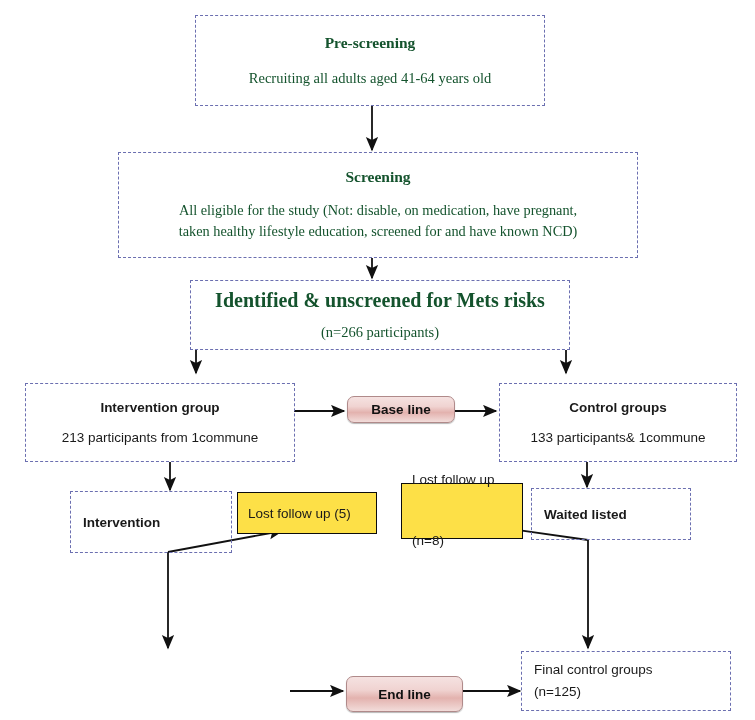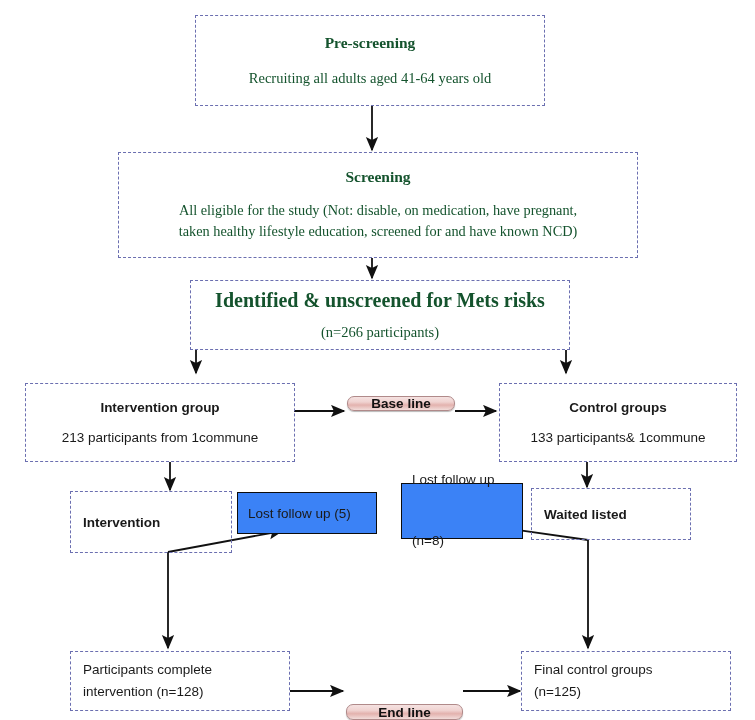--- a/index.html
+++ b/index.html
@@ -9,21 +9,21 @@
     -webkit-font-smoothing:antialiased;
   }
   #canvas{position:absolute;left:0;top:0;width:755px;height:720px;}
 
   .node{position:absolute;box-sizing:border-box;display:flex;flex-direction:column;
         align-items:center;justify-content:center;background:transparent;z-index:3;}
 
   
   .dashed{border:1.6px dashed #6b6fb0;}
   
-  .solid{border:1.6px solid #0c0c0c;background:#3b82f6;gap:40px;}
+  .solid{border:1.6px solid #0c0c0c;background:#fde047;gap:40px;}
 
   .serif{font-family:"Liberation Serif", serif;color:#14532d;}
   .sans{font-family:"Liberation Sans", sans-serif;color:#1a1a1a;}
 
   .ttl{font-weight:bold;}
 
   .center{text-align:center;}
   .left{align-items:flex-start;text-align:left;}
 
   
@@ -95,21 +95,21 @@
   <div class="node dashed serif center" style="left:190px;top:280px;width:380px;height:70px;">
     <div class="ttl" style="font-size:20px;margin-bottom:12px;">Identified &amp; unscreened for Mets risks</div>
     <div style="font-size:14.5px;">(n=266 participants)</div>
   </div>
 
   <div class="node dashed sans center" style="left:25px;top:383px;width:270px;height:79px;">
     <div class="ttl" style="font-size:13.5px;margin-bottom:15px;">Intervention group</div>
     <div style="font-size:13.5px;">213 participants from 1commune</div>
   </div>
 
-  <div class="pill" style="left:347px;top:396px;width:108px;height:15px;font-size:13.5px;">
+  <div class="pill" style="left:347px;top:396px;width:108px;height:27px;font-size:13.5px;">
     <span>Base line</span>
   </div>
 
   <div class="node dashed sans center" style="left:499px;top:383px;width:238px;height:79px;">
     <div class="ttl" style="font-size:13.5px;margin-bottom:15px;">Control groups</div>
     <div style="font-size:13.5px;">133 participants&amp; 1commune</div>
   </div>
 
   <div class="node dashed sans left" style="left:70px;top:491px;width:162px;height:62px;justify-content:center;padding-left:12px;">
     <div class="ttl" style="font-size:13.5px;">Intervention</div>
@@ -121,26 +121,22 @@
 
   <div class="node solid sans left" style="left:401px;top:483px;width:122px;height:56px;justify-content:center;padding-left:10px;">
     <div style="font-size:13.5px;line-height:1.55;">Lost follow up</div>
     <div style="font-size:13.5px;line-height:1.55;">(n=8)</div>
   </div>
 
   <div class="node dashed sans left" style="left:531px;top:488px;width:160px;height:52px;justify-content:center;padding-left:12px;">
     <div class="ttl" style="font-size:13.5px;">Waited listed</div>
   </div>
 
-  <div class="node dashed sans left" style="left:70px;top:651px;width:220px;height:60px;justify-content:center;padding-left:12px;">
-    <div style="font-size:13.5px;line-height:1.6;">Participants complete</div>
-    <div style="font-size:13.5px;line-height:1.6;">intervention (n=128)</div>
-  </div>
 
-  <div class="pill" style="left:346px;top:704px;width:117px;height:16px;font-size:13.5px;">
+  <div class="pill" style="left:346px;top:676px;width:117px;height:36px;font-size:13.5px;">
     <span>End line</span>
   </div>
 
   <div class="node dashed sans left" style="left:521px;top:651px;width:210px;height:60px;padding-left:12px;">
     <div style="font-size:13.5px;line-height:1.6;">Final control groups</div>
     <div style="font-size:13.5px;line-height:1.6;">(n=125)</div>
   </div>
 
 </div>
 

